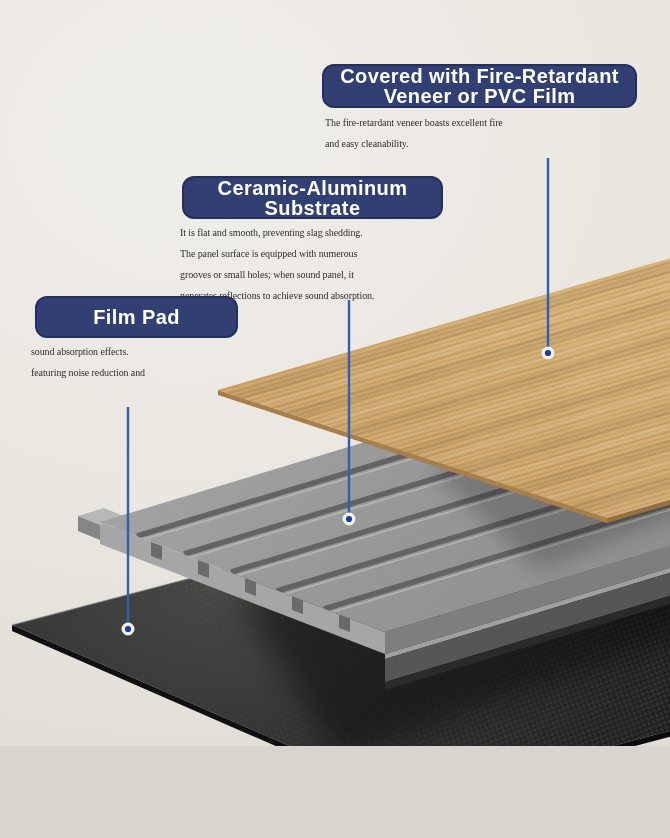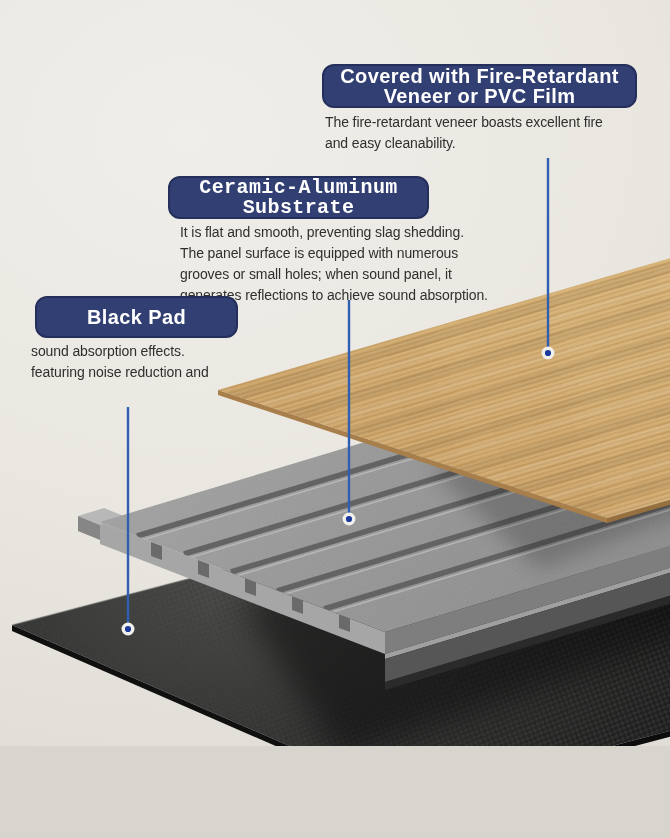--- a/index.html
+++ b/index.html
@@ -9,26 +9,26 @@
     background:radial-gradient(120% 90% at 28% 18%, #F0EEE9 0%, #EAE7E1 55%, #E0DDD6 100%);
   }
   #scene{position:absolute;left:0;top:0;}
   .box{
     position:absolute;box-sizing:border-box;
     background:#323F73;border:2px solid #242F5B;border-radius:12px;
     color:#fff;text-align:center;display:flex;flex-direction:column;justify-content:center;
   }
   .c-title{font-size:20px;font-weight:bold;line-height:20px;letter-spacing:.4px;white-space:nowrap;}
   .body{
-    position:absolute;color:#2F2F2F;font-size:14px;line-height:21px;letter-spacing:-0.1px;
+    position:absolute;color:#2F2F2F;font-size:10px;line-height:21px;letter-spacing:-0.1px;font-family:Liberation Serif, serif;
   }
   .b-line{white-space:nowrap;}
   #box-veneer{left:322px;top:64px;width:315px;height:44px;}
   #body-veneer{left:325px;top:112px;}
-  #box-substrate{left:168px;top:176px;width:261px;height:43px;font-family:Liberation Mono, monospace;}
+  #box-substrate{left:182px;top:176px;width:261px;height:43px;}
   #body-substrate{left:180px;top:222px;}
   #box-pad{left:35px;top:296px;width:203px;height:42px;}
   #body-pad{left:31px;top:341px;}
   .leader{stroke:#2E5FB3;stroke-width:2.4;}
   .dot{stroke:#F2F0EA;stroke-width:3.4;}
 </style>
 </head>
 <body>
 
 <div id="stage">
@@ -177,20 +177,20 @@
     <div class="c-title">Substrate</div>
   </div>
   <div class="body" id="body-substrate">
     <div class="b-line">It is flat and smooth, preventing slag shedding.</div>
     <div class="b-line">The panel surface is equipped with numerous</div>
     <div class="b-line">grooves or small holes; when sound panel, it</div>
     <div class="b-line">generates reflections to achieve sound absorption.</div>
   </div>
 
   <div class="box" id="box-pad">
-    <div class="c-title">Black Pad</div>
+    <div class="c-title">Film Pad</div>
   </div>
   <div class="body" id="body-pad">
     <div class="b-line">sound absorption effects.</div>
     <div class="b-line">featuring noise reduction and</div>
   </div>
 
 </div>
 
 </body></html>

